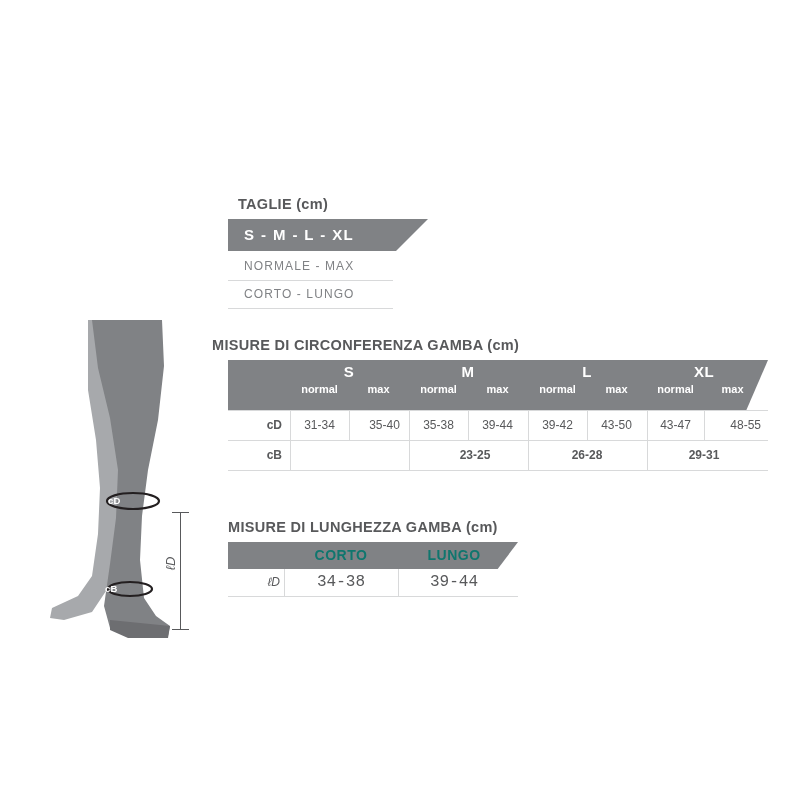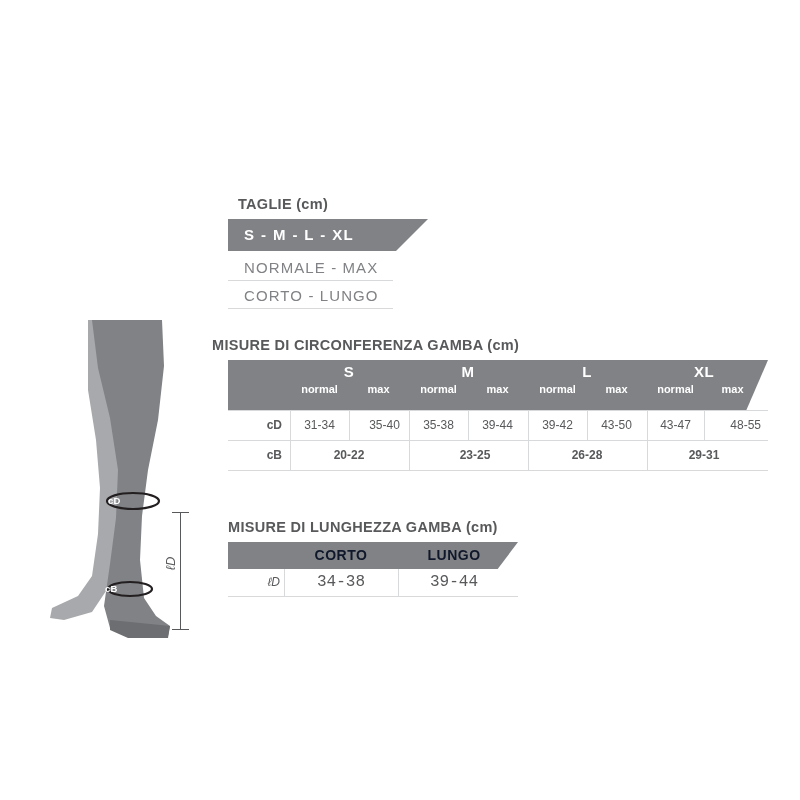--- a/index.html
+++ b/index.html
@@ -108,21 +108,21 @@
     top: 7px;
     color: #ffffff;
     font-size: 15px;
     font-weight: bold;
     letter-spacing: 1.4px;
   }
 
   .sub-line {
     position: absolute;
     left: 244px;
-    font-size: 15px;
+    font-size: 12px;
     color: #808285;
     letter-spacing: 1.1px;
   }
   .sub-line.a { top: 259px; }
   .sub-line.b { top: 287px; }
   .sub-div {
     position: absolute;
     left: 228px;
     width: 165px;
     height: 1px;
@@ -230,21 +230,21 @@
     inset: 0;
     background: #808285;
     clip-path: polygon(0 0, 100% 0, 93% 100%, 0 100%);
   }
   .lung-hdr .hc {
     position: absolute;
     top: 0;
     height: 27px;
     line-height: 27px;
     text-align: center;
-    color: #0f172a;
+    color: #0f766e;
     font-size: 14px;
     font-weight: bold;
     letter-spacing: 0.5px;
   }
   .lung-row {
     position: relative;
     width: 290px;
     height: 27px;
     border-bottom: 1px solid #d8d9da;
   }
@@ -357,21 +357,20 @@
       <div class="cellv" style="left:359px; width:59px;">43-50</div>
       <div class="vsep" style="left:419px;"></div>
       <div class="cellv" style="left:419px; width:57px;">43-47</div>
       <div class="vsep" style="left:476px;"></div>
       <div class="cellv" style="left:476px; width:57px;text-align:right;">48-55</div>
     </div>
 
     <div class="trow">
       <div class="rowlabel">cB</div>
       <div class="vsep" style="left:62px;"></div>
-      <div class="cellv bold" style="left:62px; width:118px;">20-22</div>
       <div class="vsep" style="left:181px;"></div>
       <div class="cellv bold" style="left:180px; width:94px;padding-left:20px;">23-25</div>
       <div class="vsep" style="left:300px;"></div>
       <div class="cellv bold" style="left:300px; width:118px;">26-28</div>
       <div class="vsep" style="left:419px;"></div>
       <div class="cellv bold" style="left:419px; width:114px;">29-31</div>
     </div>
   </div>
 
   <div class="section-title lung-title">MISURE DI LUNGHEZZA GAMBA (cm)</div>

